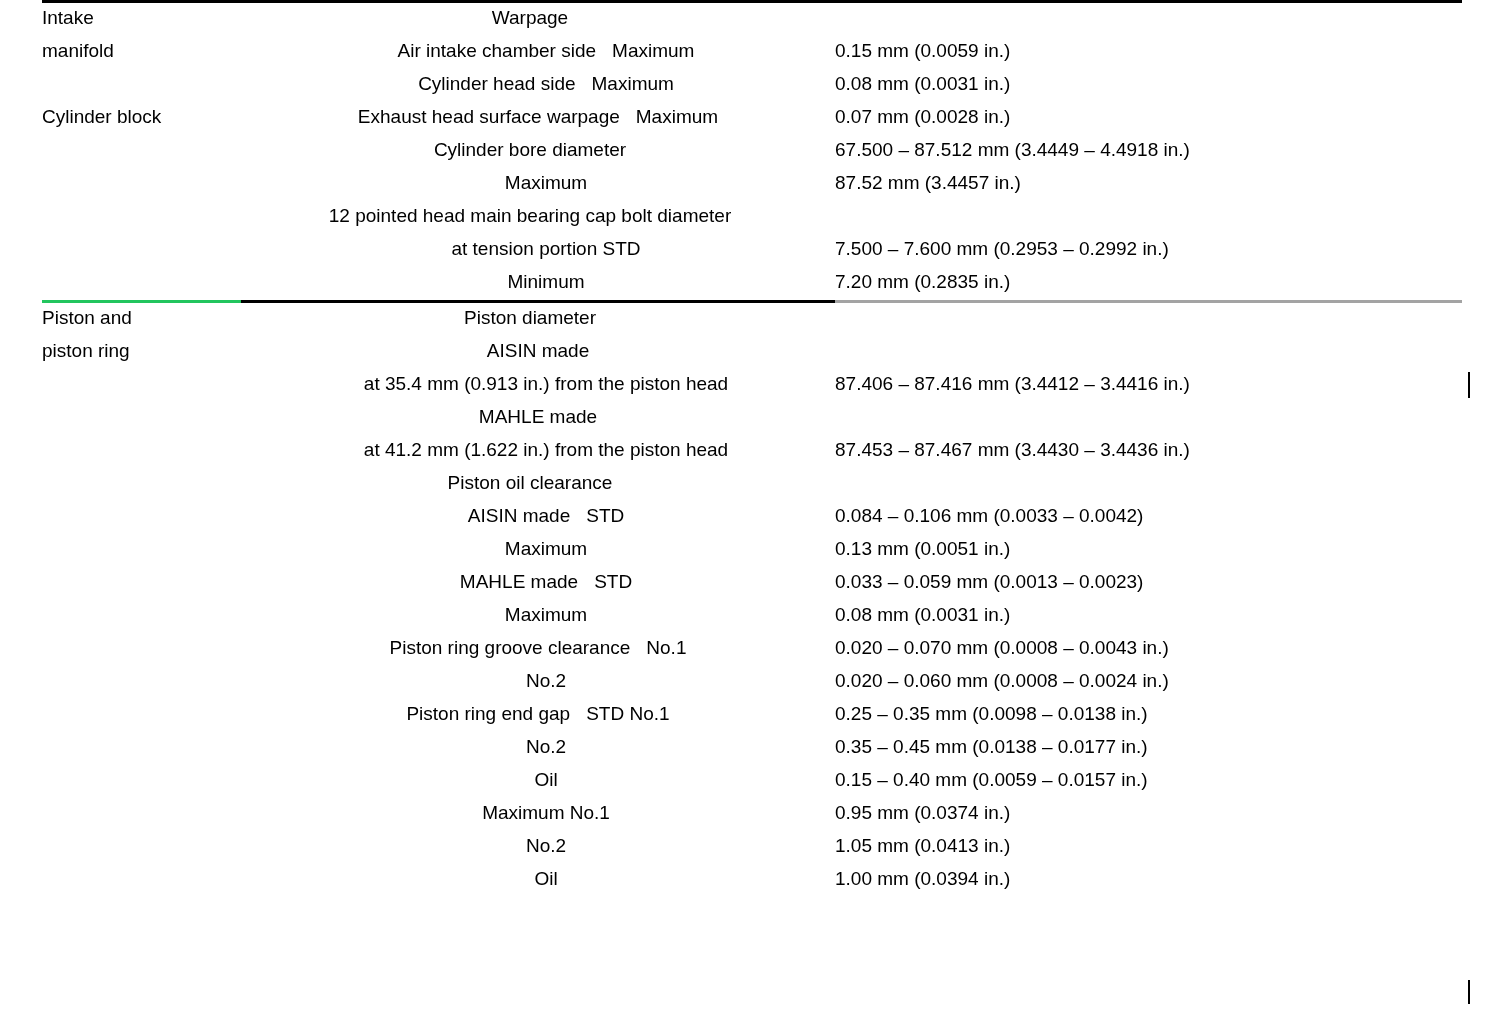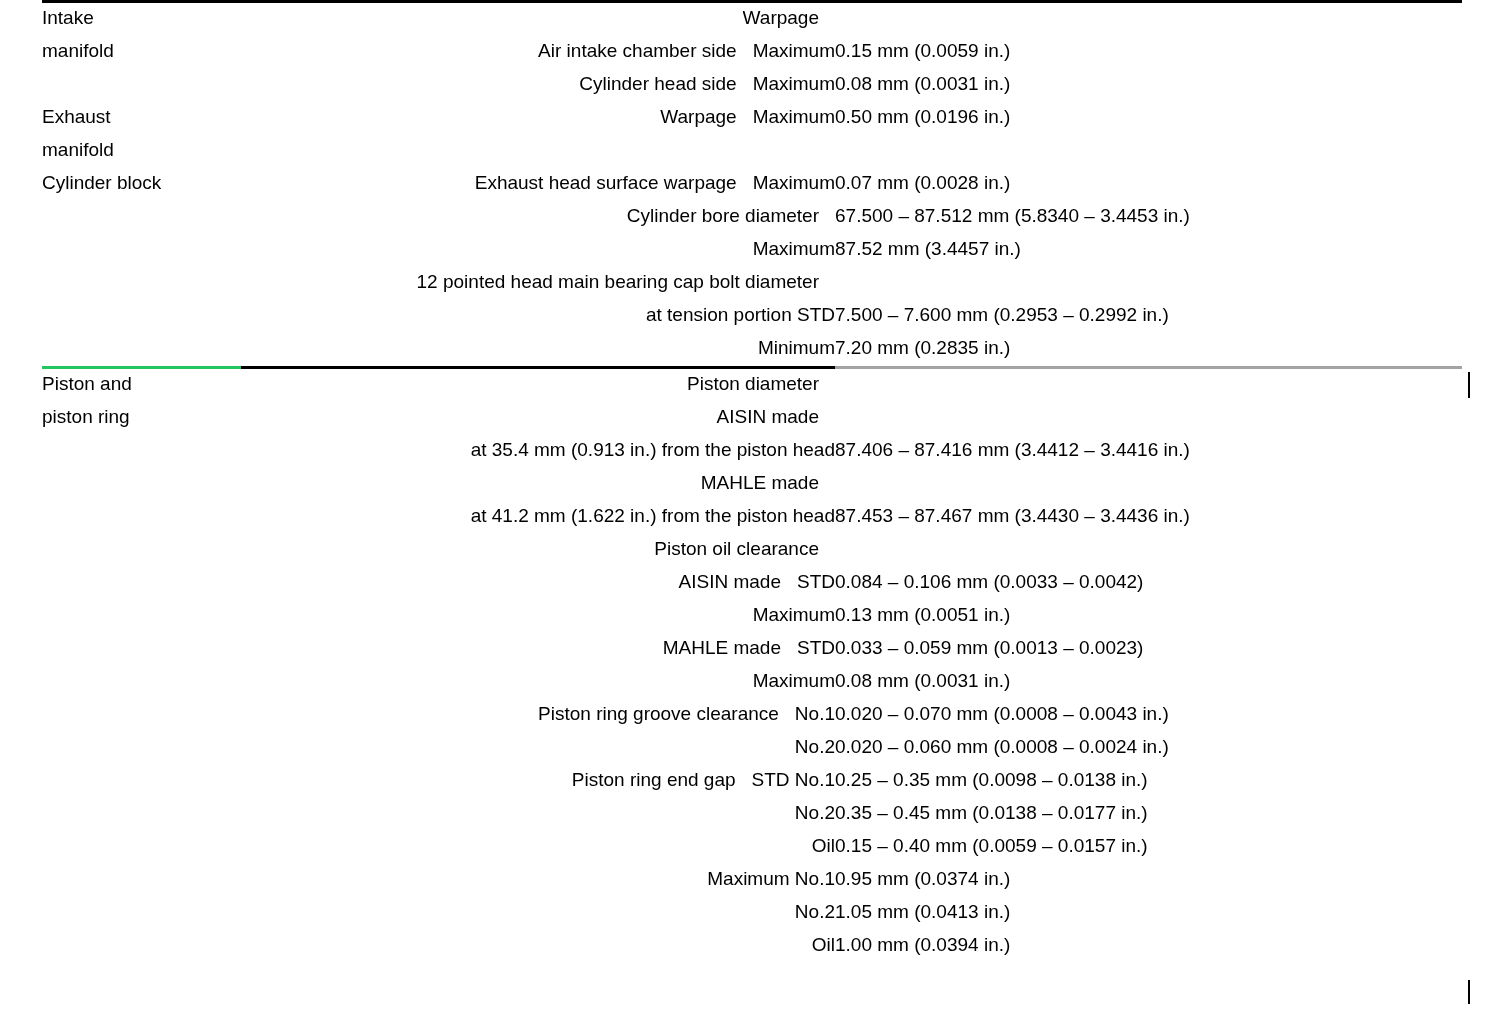--- a/index.html
+++ b/index.html
@@ -53,21 +53,21 @@
   }
   .cell-val {
     border-right: 3px solid #000;
     padding: 8px 6px 8px 10px;
     font-size: 19px;
     line-height: 1.55;
   }
   
   .line {
     display: flex;
-    justify-content: flex-end;
+    justify-content: center;
     align-items: baseline;
     white-space: nowrap;
     height: 33px;
   }
   .line.blank { }
   .line .lt {
     overflow: hidden;
     text-overflow: clip;
   }
   .line .rt {
@@ -127,40 +127,20 @@
             <span class="rt">Maximum</span>
           </div>
         </td>
         <td class="cell-val sec-bottom-thin">
           <div class="vline"></div>
           <div class="vline">0.15 mm (0.0059 in.)</div>
           <div class="vline">0.08 mm (0.0031 in.)</div>
         </td>
       </tr>
 
-      <tr>
-        <td class="cell-item sec-bottom-thin">
-          <div class="vline">Exhaust</div>
-          <div class="vline">manifold</div>
-        </td>
-        <td class="cell-desc sec-bottom-thin">
-          <div class="line">
-            <span class="lt">Warpage</span>
-            <span class="rt">Maximum</span>
-          </div>
-          <div class="line blank">
-            <span class="lt"></span>
-            <span class="rt"></span>
-          </div>
-        </td>
-        <td class="cell-val sec-bottom-thin">
-          <div class="vline">0.50 mm (0.0196 in.)</div>
-          <div class="vline"></div>
-        </td>
-      </tr>
 
       <tr>
         <td class="cell-item" style="border-bottom:3px solid #22c55e;">
           <div class="vline">Cylinder block</div>
         </td>
         <td class="cell-desc" style="border-bottom:3px solid #000;">
           <div class="line">
             <span class="lt">Exhaust head surface warpage</span>
             <span class="rt">Maximum</span>
           </div>
@@ -180,21 +160,21 @@
             <span class="lt"></span>
             <span class="rt">at tension portion  STD</span>
           </div>
           <div class="line">
             <span class="lt"></span>
             <span class="rt">Minimum</span>
           </div>
         </td>
         <td class="cell-val" style="border-bottom:3px solid #a3a3a3;">
           <div class="vline">0.07 mm (0.0028 in.)</div>
-          <div class="vline">67.500 – 87.512 mm (5.8340 – 3.4453 in.)</div>
+          <div class="vline">67.500 – 87.512 mm (3.4449 – 4.4918 in.)</div>
           <div class="vline">87.52 mm (3.4457 in.)</div>
           <div class="vline"></div>
           <div class="vline">7.500 – 7.600 mm (0.2953 – 0.2992 in.)</div>
           <div class="vline">7.20 mm (0.2835 in.)</div>
         </td>
       </tr>
 
       <tr>
         <td class="cell-item">
           <div class="vline">Piston and</div>

